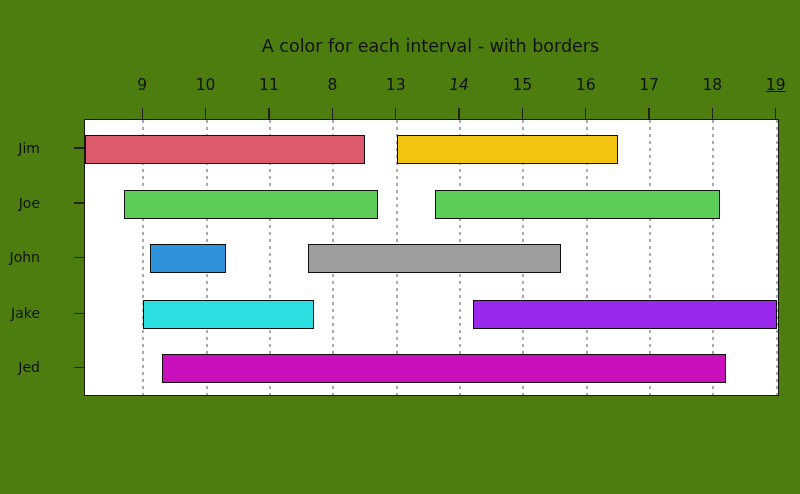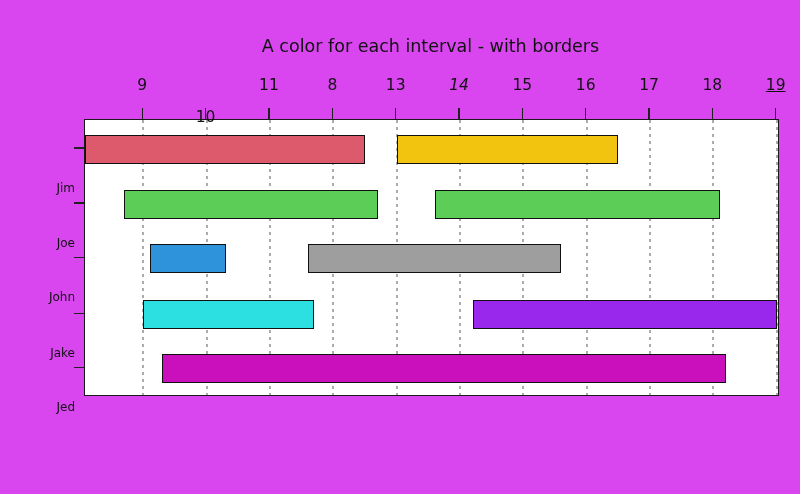--- a/index.html
+++ b/index.html
@@ -1,20 +1,20 @@
 <!DOCTYPE html>
 <html><head>
 <meta charset="utf-8">
 <style>
   html, body { margin: 0; padding: 0; background: #ffffff; }
   .figure {
     position: relative;
     width: 800px;
     height: 494px;
-    background: #d946ef;
+    background: #4d7c0f;
     font-family: "DejaVu Sans", "Liberation Sans", sans-serif;
     color: #000000;
     overflow: hidden;
   }
   .chart-title {
     position: absolute;
     left: 84px;
     top: 36px;
     width: 693px;
     text-align: center;
@@ -53,26 +53,25 @@
   }
   .xtick-mark {
     position: absolute;
     top: 108px;
     width: 1.5px;
     height: 11px;
     background: #222222;
   }
   .ytick-label {
     position: absolute;
-    right: 725px;
+    right: 760px;
     transform: translateY(-50%);
-    font-size: 12px;
+    font-size: 14px;
     color: #111111;
     white-space: nowrap;
-    margin-top: 40px;
   }
   .ytick-mark {
     position: absolute;
     left: 74px;
     width: 10px;
     height: 1.5px;
     background: #222222;
   }
 </style>
 </head>
@@ -99,21 +98,21 @@
       <div class="bar" style="left: 349.667px; width: 285.055px; top: 69.65px; background: rgb(92, 205, 86);"></div>
       <div class="bar" style="left: 64.6124px; width: 76.0146px; top: 123.825px; background: rgb(46, 147, 219);"></div>
       <div class="bar" style="left: 222.976px; width: 253.382px; top: 123.825px; background: rgb(158, 158, 158);"></div>
       <div class="bar" style="left: 58.2779px; width: 171.033px; top: 179.925px; background: rgb(44, 223, 224);"></div>
       <div class="bar" style="left: 387.675px; width: 304.059px; top: 179.925px; background: rgb(154, 39, 236);"></div>
       <div class="bar" style="left: 77.2815px; width: 563.775px; top: 233.825px; background: rgb(202, 16, 189);"></div>
     </div>
   <div id="yaxis"></div>
 <div class="xtick-label" style="left: 142.278px;">9</div>
     <div class="xtick-mark" style="left: 141.528px;"></div>
-    <div class="xtick-label" style="left: 205.623px; margin-top: 32px;">10</div>
+    <div class="xtick-label" style="left: 205.623px;">10</div>
     <div class="xtick-mark" style="left: 204.873px;"></div>
     <div class="xtick-label" style="left: 268.969px; text-align: center;">11</div>
     <div class="xtick-mark" style="left: 268.219px;"></div>
     <div class="xtick-label" style="left: 332.314px;">8</div>
     <div class="xtick-mark" style="left: 331.564px;"></div>
     <div class="xtick-label" style="left: 395.66px;">13</div>
     <div class="xtick-mark" style="left: 394.91px;"></div>
     <div class="xtick-label" style="left: 459.005px; font-style: italic;">14</div>
     <div class="xtick-mark" style="left: 458.255px;"></div>
     <div class="xtick-label" style="left: 522.351px;">15</div>

